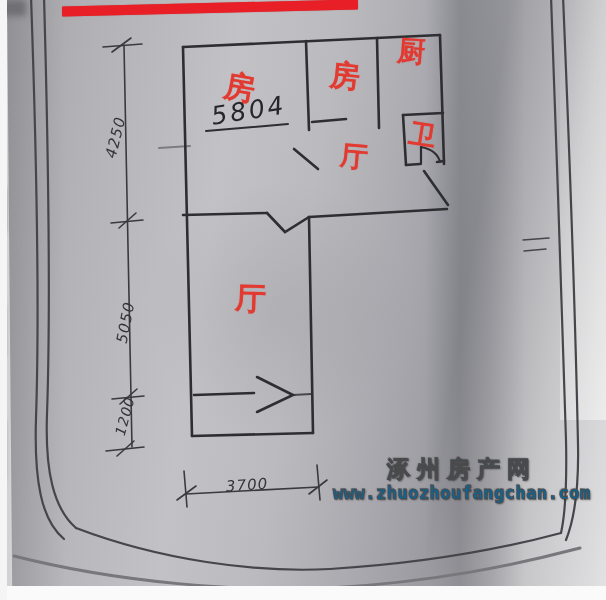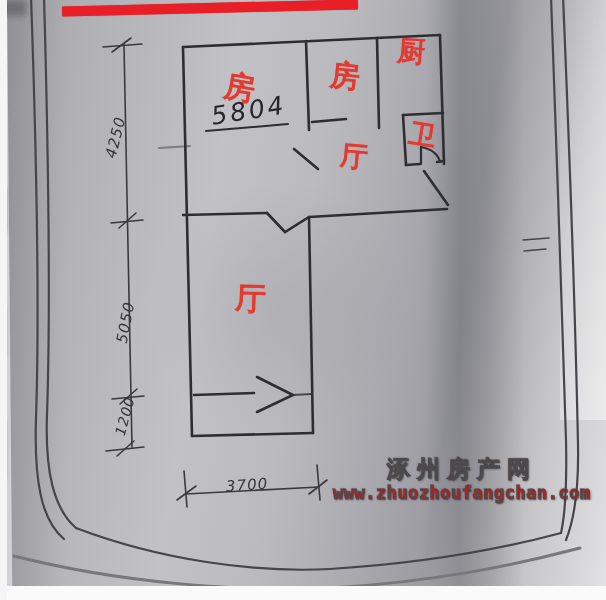--- a/index.html
+++ b/index.html
@@ -26,21 +26,21 @@
   }
   .ink-num{
     color:#34343a;font-style:italic;letter-spacing:1px;
     font-family:"DejaVu Sans",sans-serif;
   }
   .area-num{
     color:#26262c;font-style:italic;font-size:25px;letter-spacing:3px;
     transform:rotate(-9deg);
   }
   .wm{
-    color:#b91c1c;font-weight:bold;
+    color:#0369a1;font-weight:bold;
     -webkit-text-stroke:0.9px #4a4a4c;
     text-shadow:1px 1px 2px rgba(40,40,40,.75), -1px -1px 1px rgba(90,90,90,.5);
   }
   .wm-name{font-size:23px;letter-spacing:7px;}
   .wm-url{font-size:17px;letter-spacing:.5px;font-family:"DejaVu Sans Mono","Liberation Mono",monospace;}
   .redaction{
     position:absolute;left:62px;top:3px;width:296px;height:10px;
     background:#e81f26;transform:rotate(-1.4deg);border-radius:1px;
     box-shadow:0 0 1px rgba(160,20,20,.6);
   }

